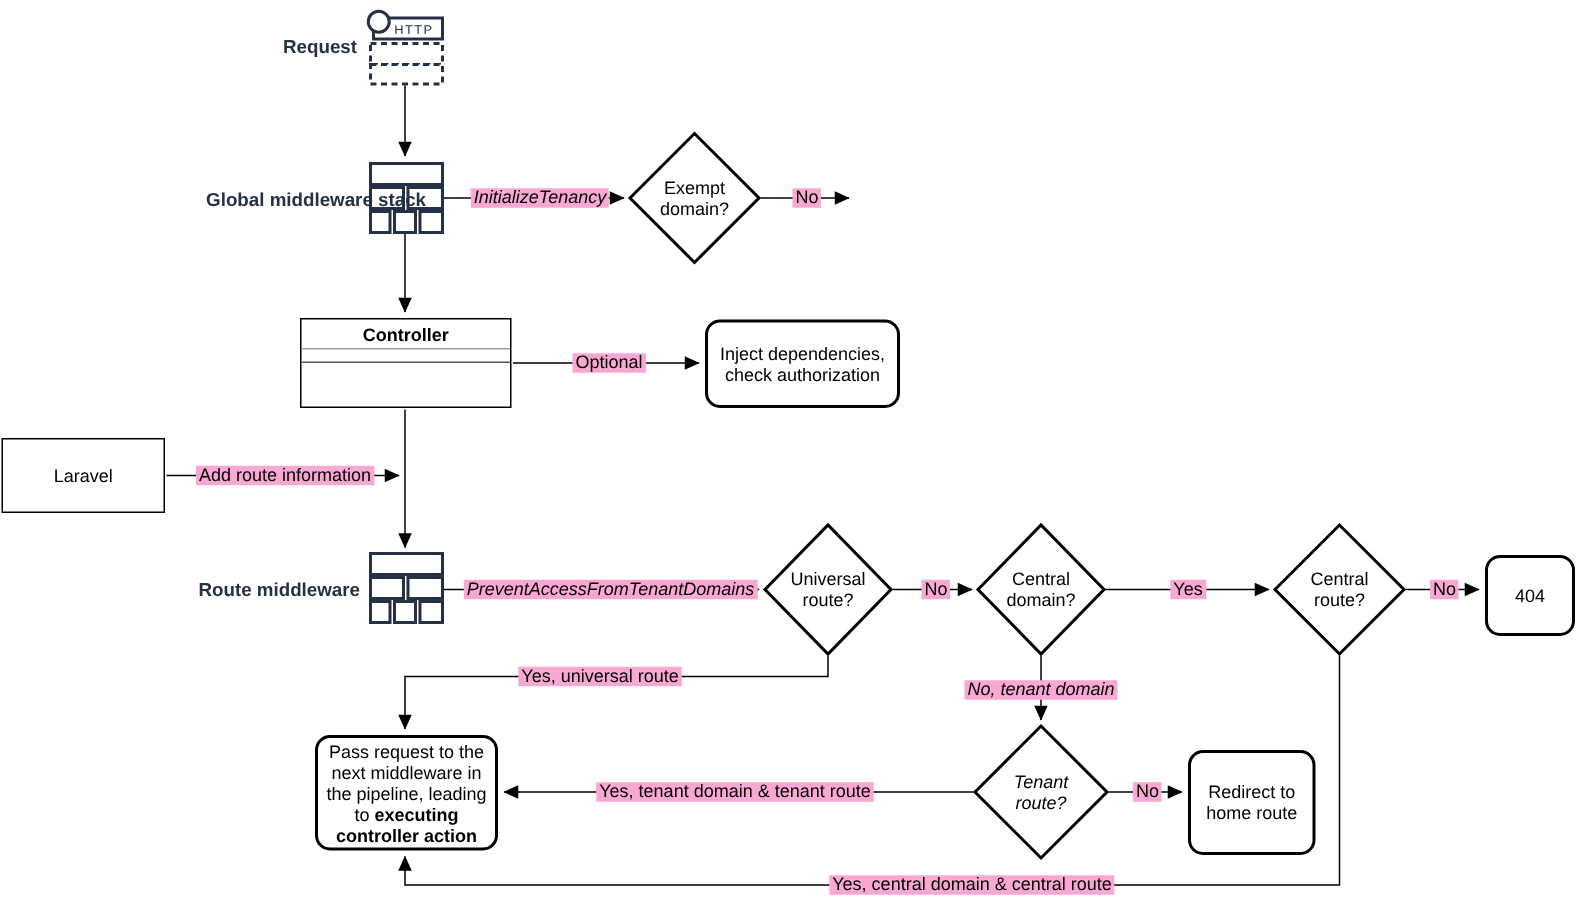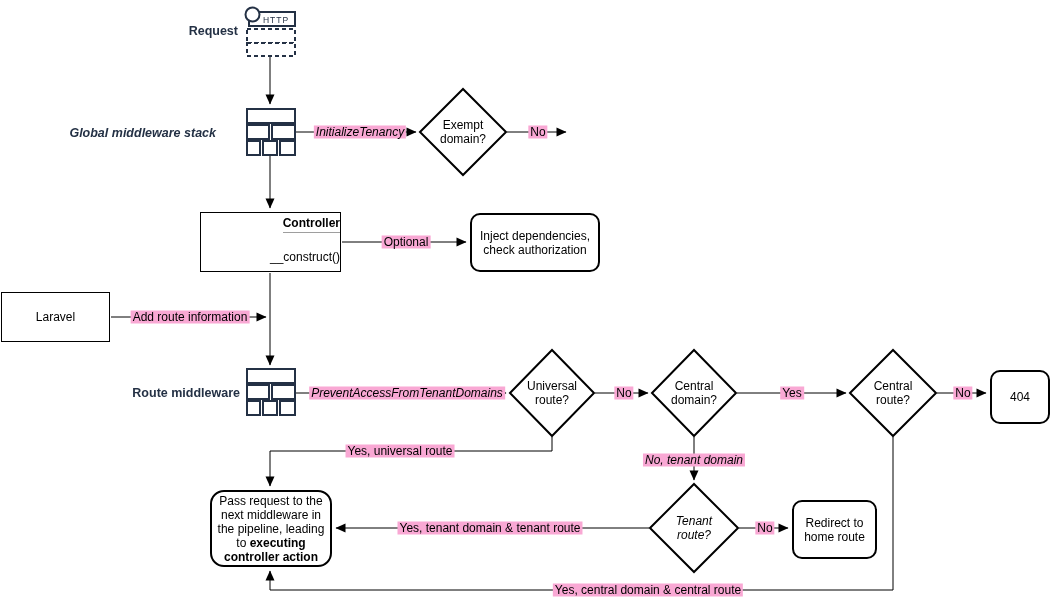--- a/index.html
+++ b/index.html
@@ -113,43 +113,42 @@
       <rect x="247" y="369" width="48" height="14"></rect>
       <rect x="247" y="385" width="22" height="14"></rect>
       <rect x="272" y="385" width="23" height="14"></rect>
       <rect x="247" y="401" width="13" height="14"></rect>
       <rect x="263" y="401" width="14" height="14"></rect>
       <rect x="280" y="401" width="15" height="14"></rect>
     </g>
   </svg>
 
   <div class="nav-label" style="right:814px; top:31px;">Request</div>
-  <div class="nav-label" style="right:836px; top:133px;font-style:italic;">Global middleware stack</div>
+  <div class="nav-label" style="right:768px; top:133px;">Global middleware stack</div>
   <div class="nav-label" style="right:812px; top:393px;">Route middleware</div>
 
 
-  <div class="uml" style="left:200px; top:212px; width:141px; height:60px;align-items:flex-end;">
+  <div class="uml" style="left:200px; top:212px; width:141px; height:60px;">
     <div class="uml-head">Controller</div>
     <div class="uml-gap"></div>
-    <div class="uml-body">__construct()</div>
   </div>
 
   <div class="box" style="left:470px; top:213px; width:130px; height:59px;">Inject dependencies, check authorization</div>
 
   <div class="box plain" style="left:1px; top:292px; width:109px; height:50px;">Laravel</div>
 
   <div class="box" style="left:990px; top:370px; width:60px; height:54px;">404</div>
 
-  <div class="box" style="left:210px; top:490px; width:122px; height:77px;border-radius:14px;">
+  <div class="box" style="left:210px; top:490px; width:122px; height:77px;">
     <div>
       <span>Pass request to the next middleware in the pipeline, leading to </span><span class="bold">executing controller action</span>
     </div>
   </div>
 
-  <div class="box" style="left:792px; top:500px; width:85px; height:59px;">Redirect to home route</div>
+  <div class="box" style="left:792px; top:500px; width:85px; height:70px;">Redirect to home route</div>
 
   <div class="dtext" style="left:463px; top:132px; width:64px;">Exempt domain?</div>
   <div class="dtext" style="left:552px; top:393px; width:70px;">Universal route?</div>
   <div class="dtext" style="left:694px; top:393px; width:64px;">Central domain?</div>
   <div class="dtext" style="left:893px; top:393px; width:60px;">Central route?</div>
   <div class="dtext" style="left:694px; top:528px; width:50px;font-style:italic;">Tenant route?</div>
 
   <div class="elbl it" style="left:360px; top:132px;">InitializeTenancy</div>
   <div class="elbl" style="left:538px; top:132px;">No</div>
   <div class="elbl" style="left:406px; top:242px;">Optional</div>

